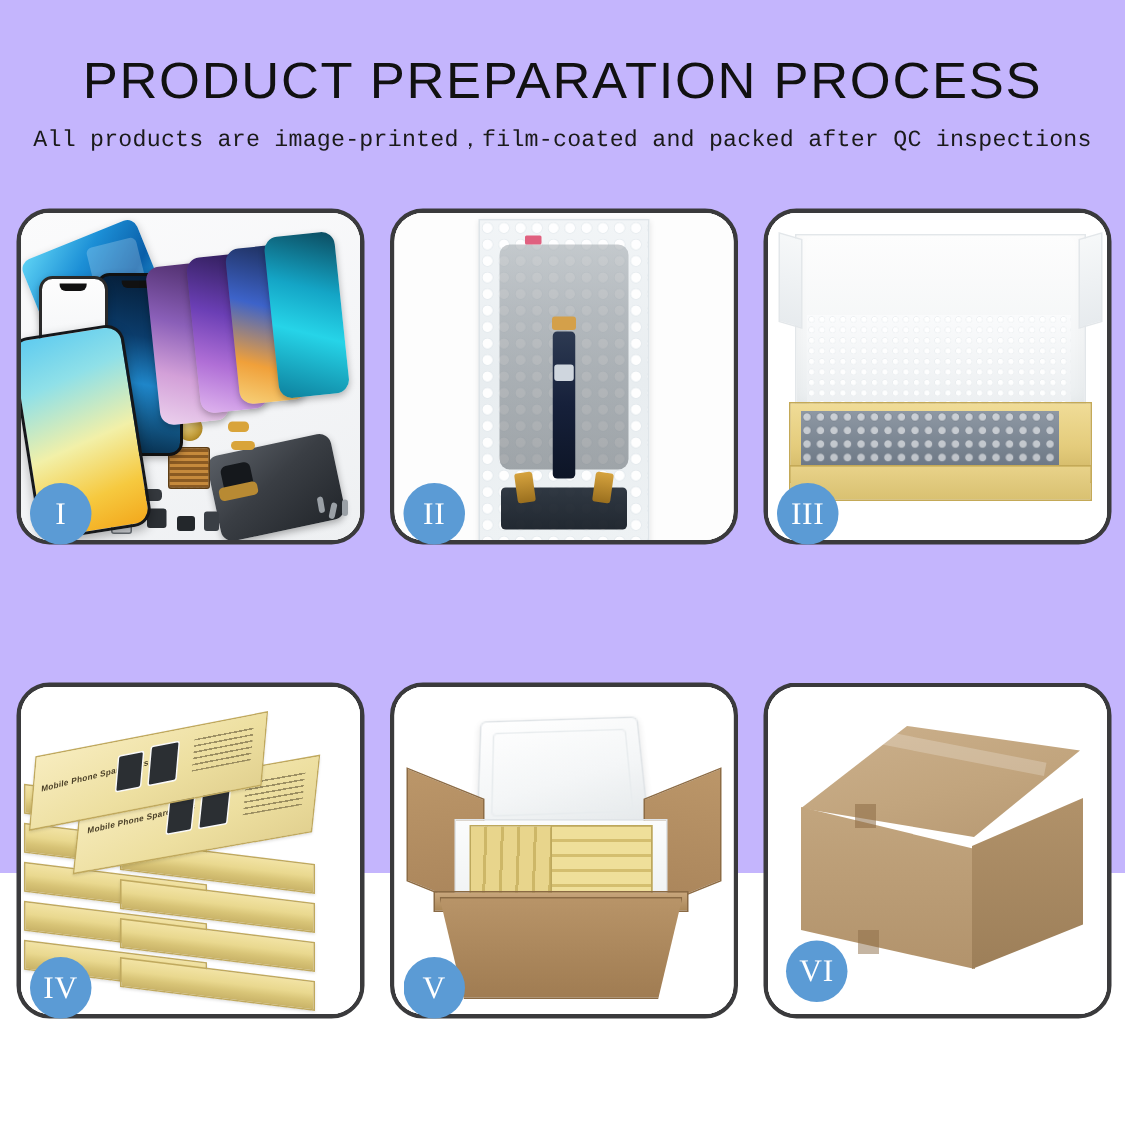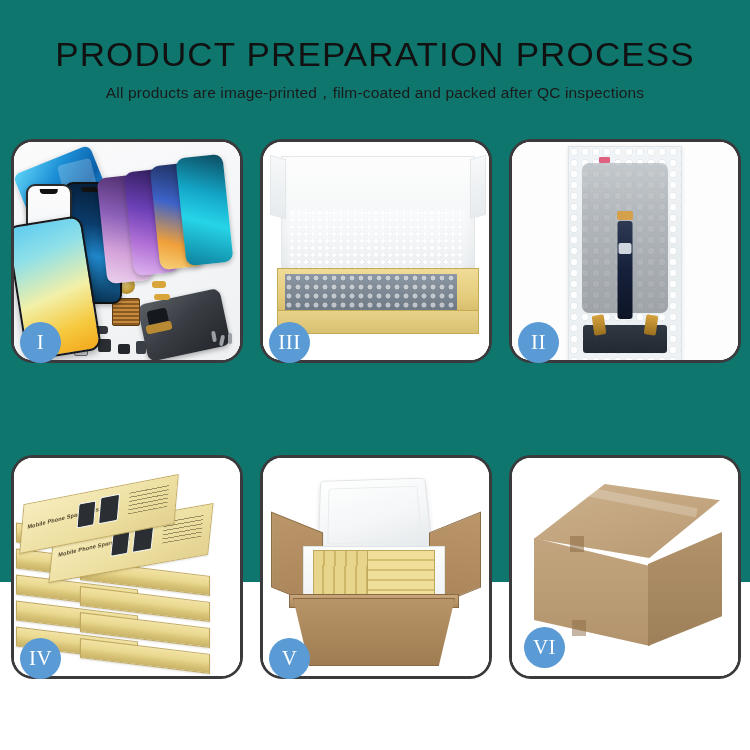--- a/index.html
+++ b/index.html
@@ -12,21 +12,21 @@
     height: 750px;
     overflow: hidden;
     font-family: "Liberation Sans", sans-serif;
     -webkit-font-smoothing: antialiased;
   }
 
   #page {
     position: relative;
     width: 750px;
     height: 582px;
-    background: #0f766e;
+    background: #c4b5fd;
   }
 
   
   .header {
     position: absolute;
     top: 0;
     left: 0;
     width: 750px;
     text-align: center;
   }
@@ -39,21 +39,21 @@
     font-weight: 400;
     letter-spacing: 1.1px;
     color: #111111;
     transform: scaleX(1.03);
     transform-origin: center;
     white-space: nowrap;
   }
   .subtitle {
     margin: 0;
     padding-top: 9px;
-    font-family: Liberation Sans, sans-serif;
+    font-family: Liberation Mono, monospace;
     font-size: 15.5px;
     line-height: 20px;
     font-weight: 400;
     letter-spacing: 0.15px;
     color: #1a1a1a;
     white-space: nowrap;
   }
 
   
   .grid {
@@ -476,49 +476,49 @@
         <div class="part pt11"></div>
         <div class="screw sc1"></div>
         <div class="screw sc2"></div>
         <div class="screw sc3"></div>
       </div>
       <div class="badge">I</div>
     </div>
 
     <div class="panel">
       <div class="panel-inner">
-        <div class="p3-bg"></div>
-        <div class="box3-lid"></div>
-        <div class="foam3"></div>
-        <div class="tray3"></div>
-        <div class="tray3-inner"></div>
-        <div class="tray3-front"></div>
-      </div>
-      <div class="badge">III</div>
-    </div>
-
-    <div class="panel">
-      <div class="panel-inner">
         <div class="p2-bg"></div>
         <div class="bubble-bag">
           <div class="lcd"></div>
           <div class="flex-cable"></div>
           <div class="flex-chip"></div>
           <div class="tab-top"></div>
           <div class="conn-bottom"></div>
           <div class="tab-l"></div>
           <div class="tab-r"></div>
           <div class="pink-tag"></div>
         </div>
       </div>
       <div class="badge">II</div>
     </div>
 
     <div class="panel">
       <div class="panel-inner">
+        <div class="p3-bg"></div>
+        <div class="box3-lid"></div>
+        <div class="foam3"></div>
+        <div class="tray3"></div>
+        <div class="tray3-inner"></div>
+        <div class="tray3-front"></div>
+      </div>
+      <div class="badge">III</div>
+    </div>
+
+    <div class="panel">
+      <div class="panel-inner">
         <div class="p4-bg"></div>
         <div class="stack">
 
           <div class="ybox" style="left:2px;  top:176px; width:120px; height:18px; transform:skewY(7deg);"></div>
           <div class="ybox" style="left:2px;  top:150px; width:120px; height:18px; transform:skewY(7deg);"></div>
           <div class="ybox" style="left:2px;  top:124px; width:120px; height:18px; transform:skewY(7deg);"></div>
           <div class="ybox" style="left:2px;  top:98px;  width:120px; height:18px; transform:skewY(7deg);"></div>
           <div class="ybox" style="left:2px;  top:72px;  width:120px; height:18px; transform:skewY(7deg);"></div>
 
           <div class="ybox" style="left:66px; top:188px; width:128px; height:18px; transform:skewY(7deg);"></div>

